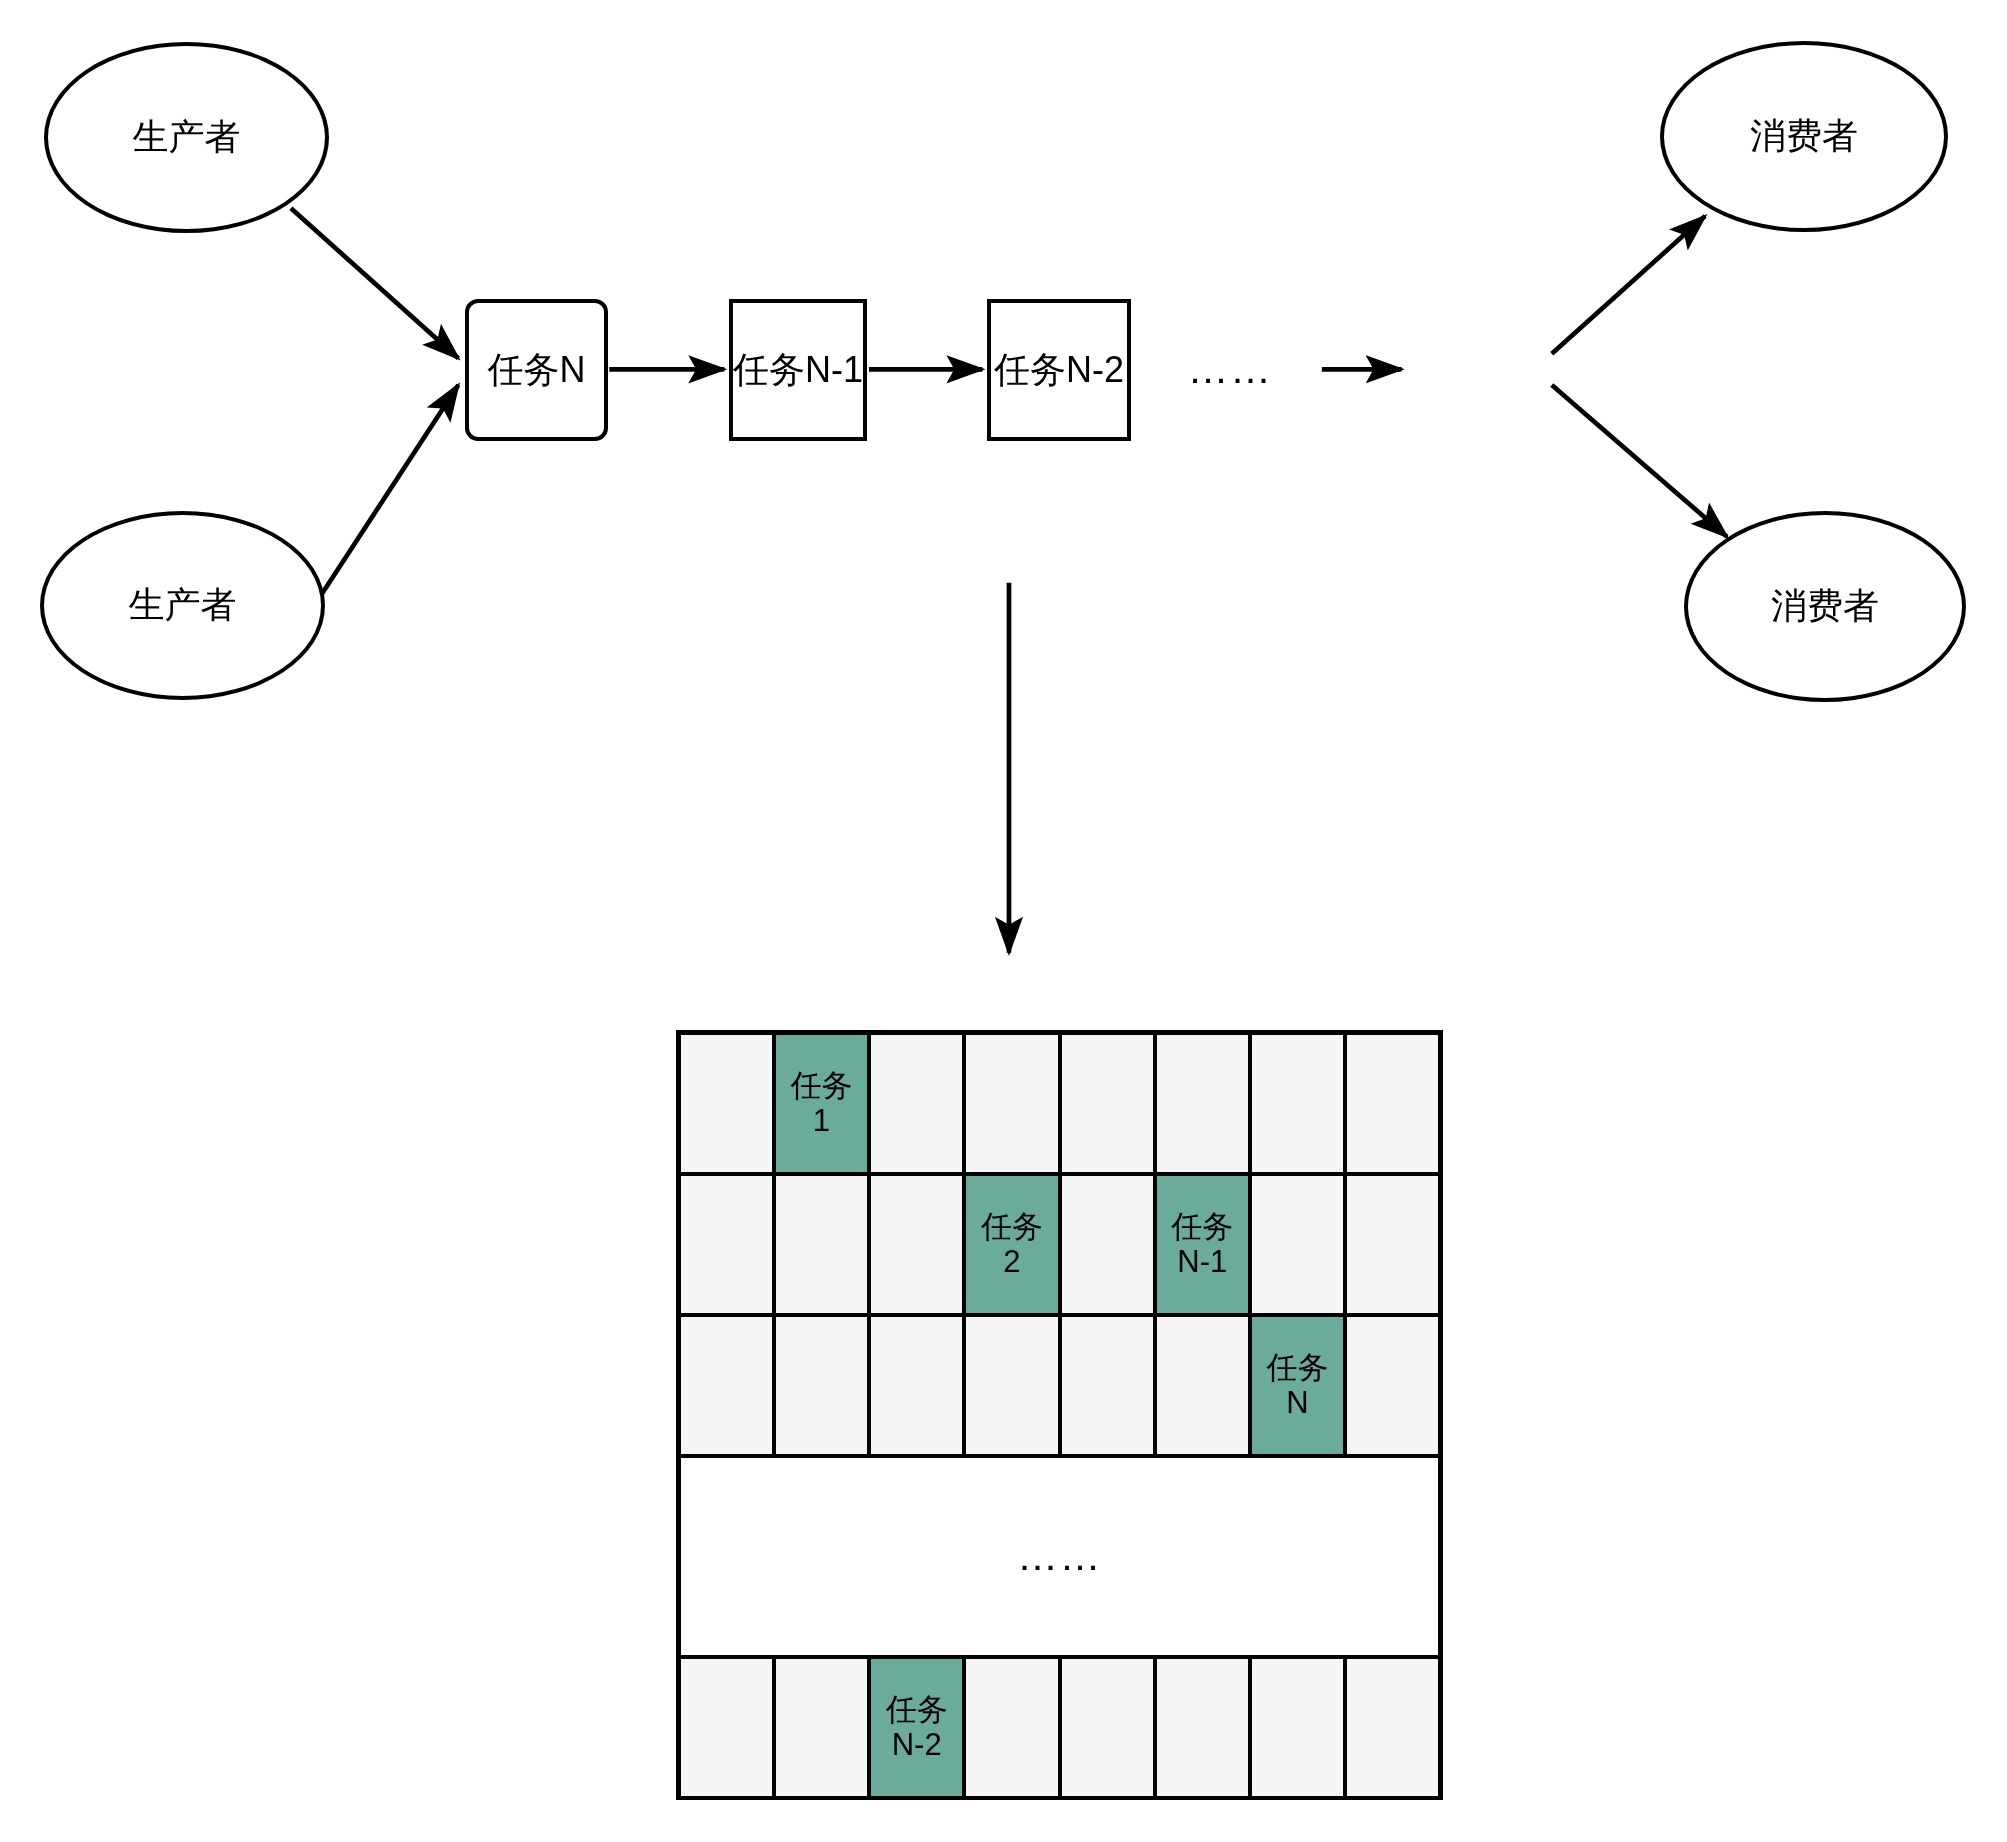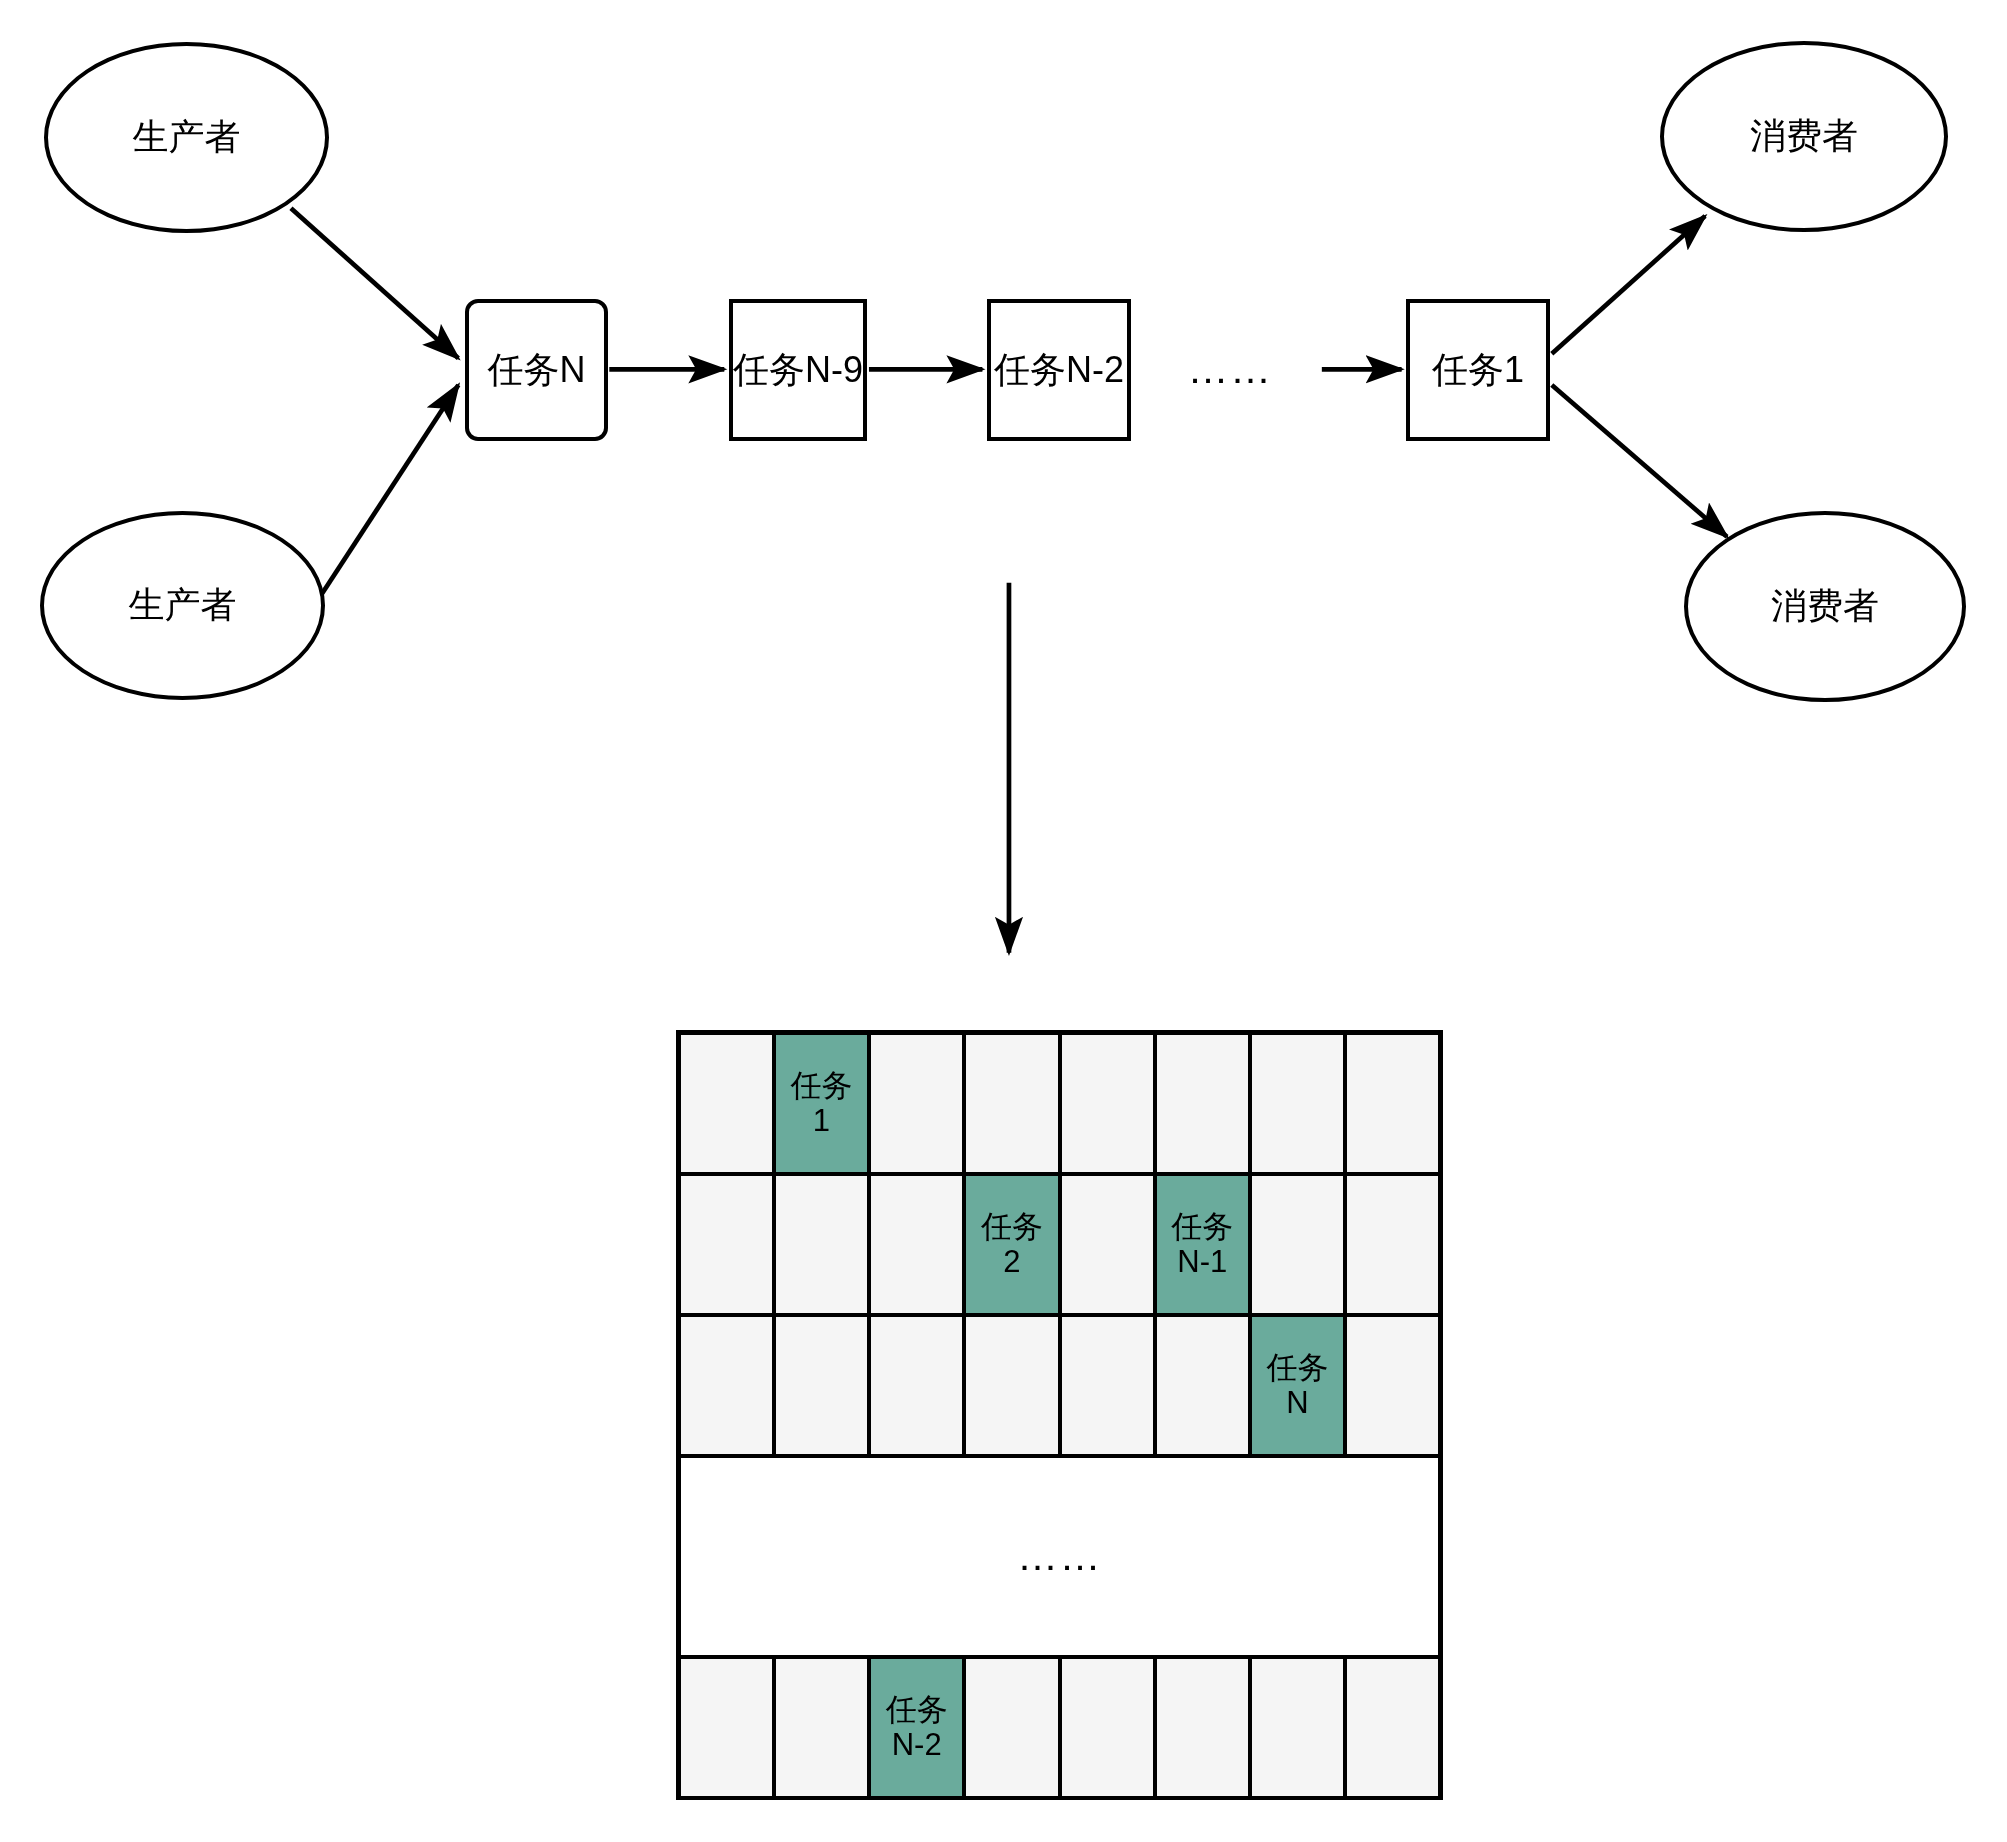--- a/index.html
+++ b/index.html
@@ -117,27 +117,24 @@
     <span>消费者</span>
   </div>
   <div class="node ellipse ellipse-consumer-2">
     <span>消费者</span>
   </div>
 
   <div class="node task-box box-task-n">
     <span>任务N</span>
   </div>
   <div class="node task-box box-task-n1">
-    <span>任务N-9</span>
+    <span>任务N-1</span>
   </div>
   <div class="node task-box box-task-n2">
     <span>任务N-2</span>
-  </div>
-  <div class="node task-box box-task-1">
-    <span>任务1</span>
   </div>
 
   <div class="chain-ellipsis">……</div>
 
   <div class="memory-grid">
 
     <div class="cell"></div>
     <div class="cell hl">任务
 1</div>
     <div class="cell"></div>

